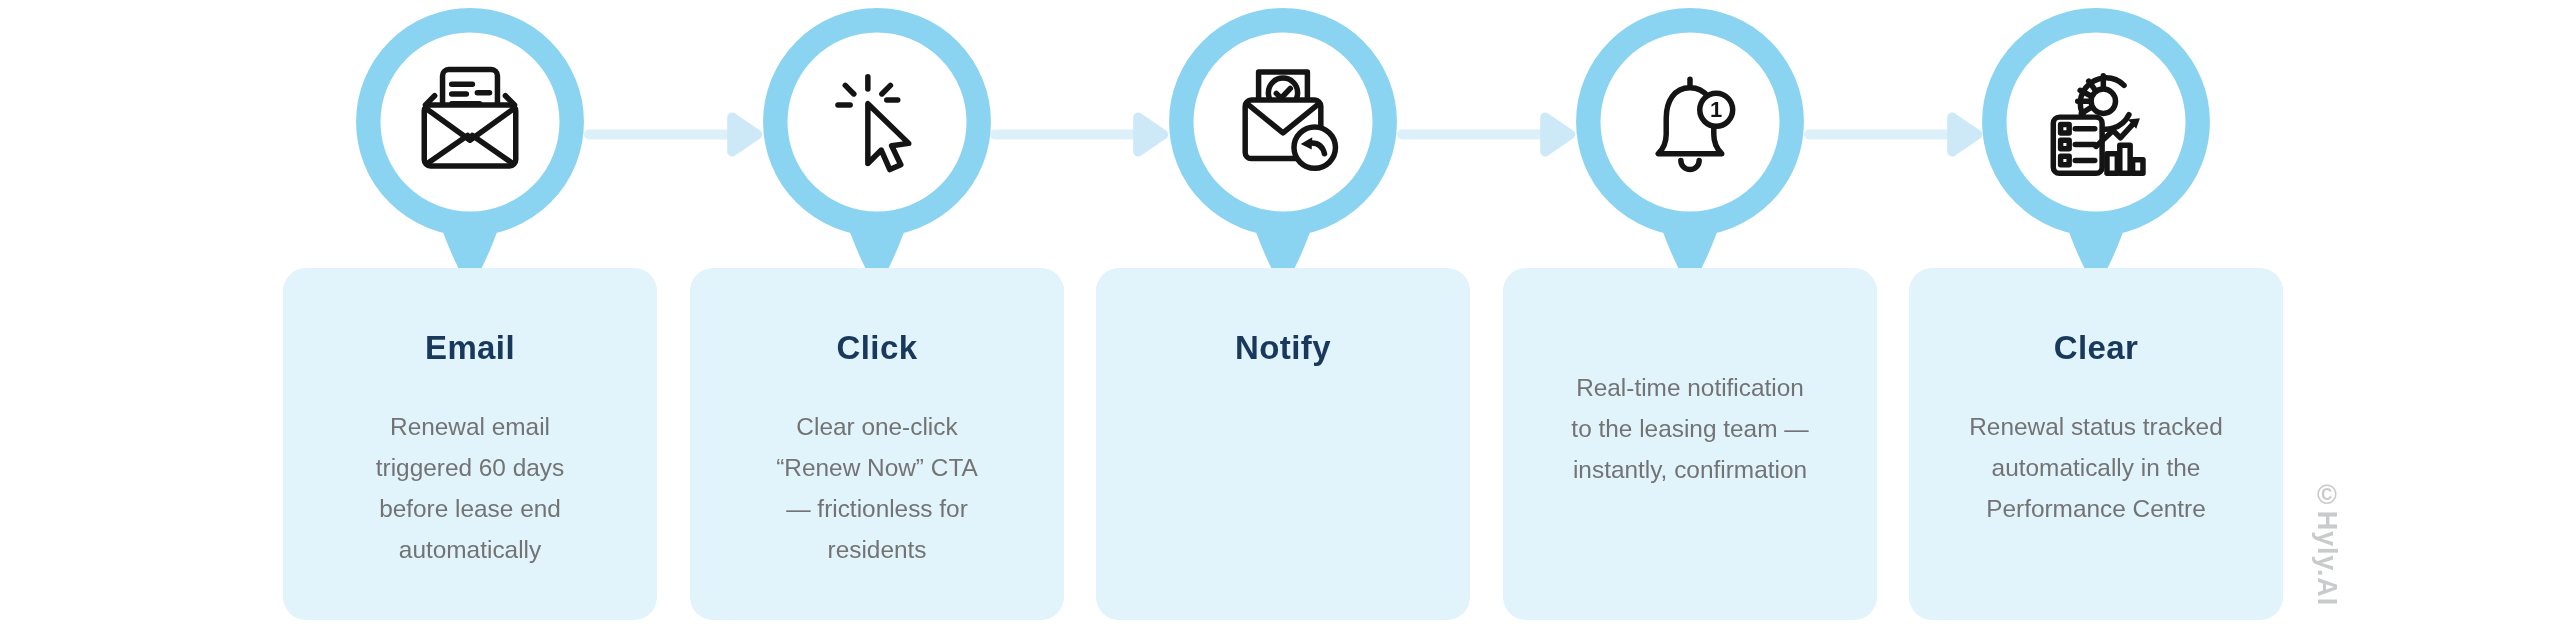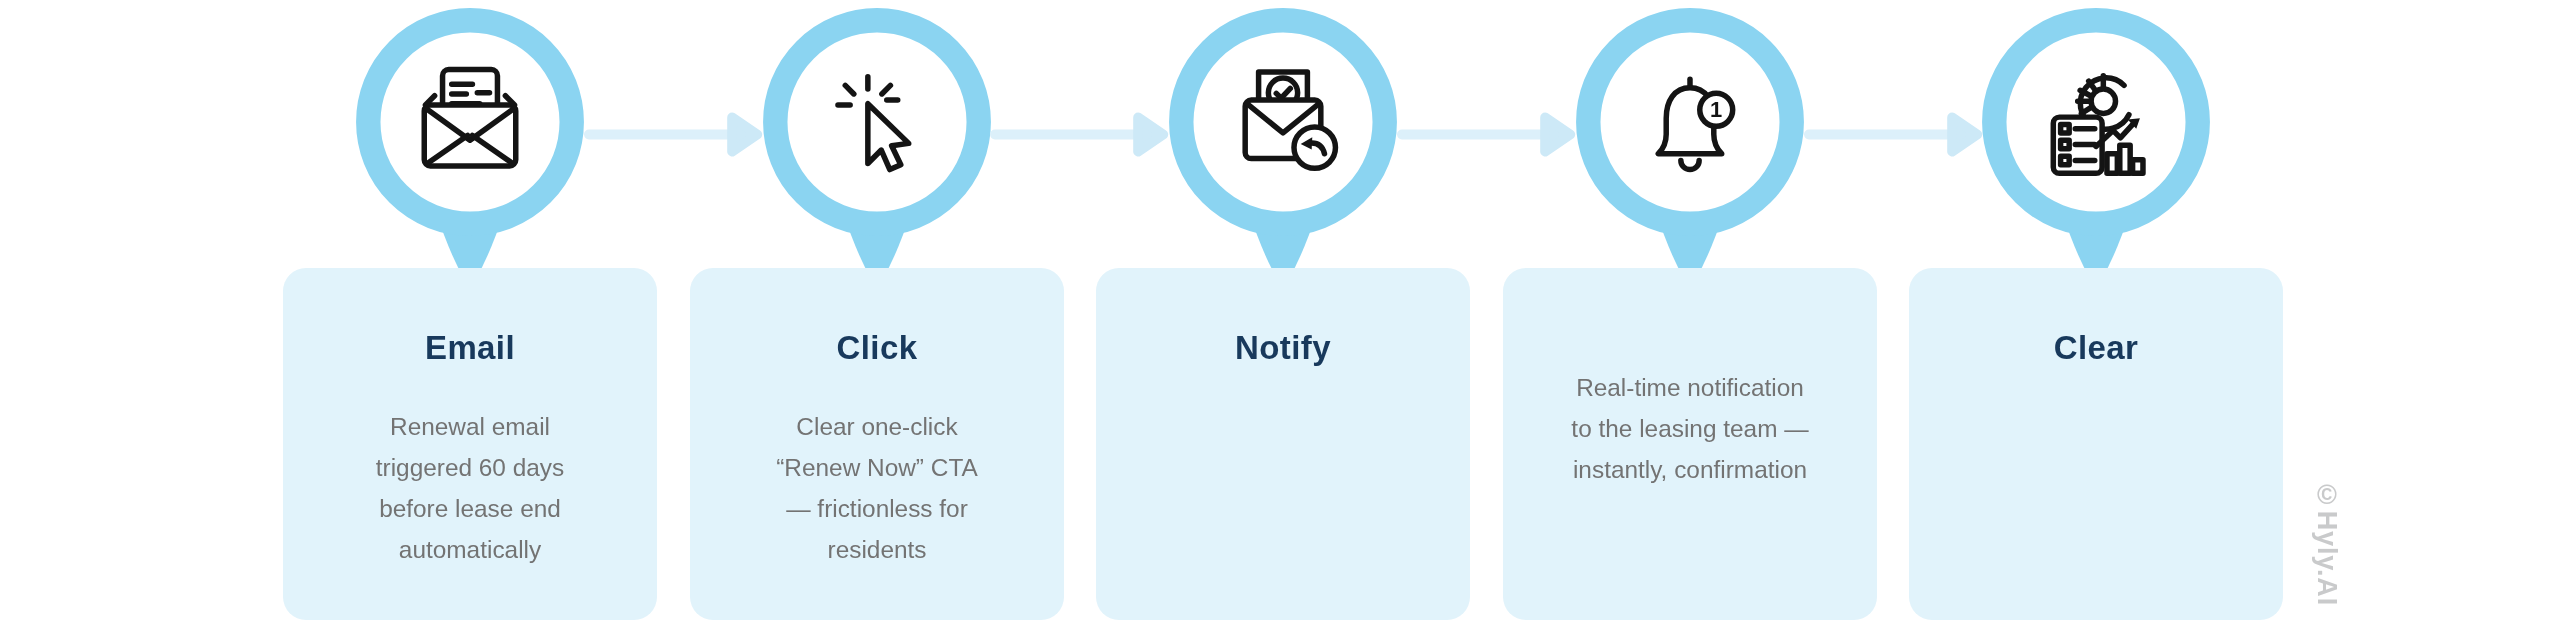--- a/index.html
+++ b/index.html
@@ -144,20 +144,23 @@
         <path d="M66,111 h32 M66,137 h32 M66,163 h32"></path>
         <rect x="118" y="152" width="17" height="32" fill="#ffffff"></rect>
         <rect x="139" y="138" width="17" height="46" fill="#ffffff"></rect>
         <rect x="160" y="162" width="17" height="22" fill="#ffffff"></rect>
         <path d="M100,140 L128,114 L140,126 L162,102"></path>
         <path d="M172,94 L152,96 L166,111 Z" fill="#141414" stroke="none"></path>
       </g>
     </svg>
     <div class="card">
       <h2>Clear</h2>
+      <p>Renewal status tracked
+automatically in the
+Performance Centre</p>
     </div>
   </div>
 
   <svg class="flow-arrow" style="left:584px" viewBox="0 0 220 60">
     <rect x="0" y="24" width="184" height="12" rx="6" fill="#DCF0FA"></rect>
     <path d="M182,9 L213,30 L182,51 Z" fill="#CDE9F7" stroke="#CDE9F7" stroke-width="12" stroke-linejoin="round"></path>
   </svg>
   <svg class="flow-arrow" style="left:990px" viewBox="0 0 220 60">
     <rect x="0" y="24" width="184" height="12" rx="6" fill="#DCF0FA"></rect>
     <path d="M182,9 L213,30 L182,51 Z" fill="#CDE9F7" stroke="#CDE9F7" stroke-width="12" stroke-linejoin="round"></path>

